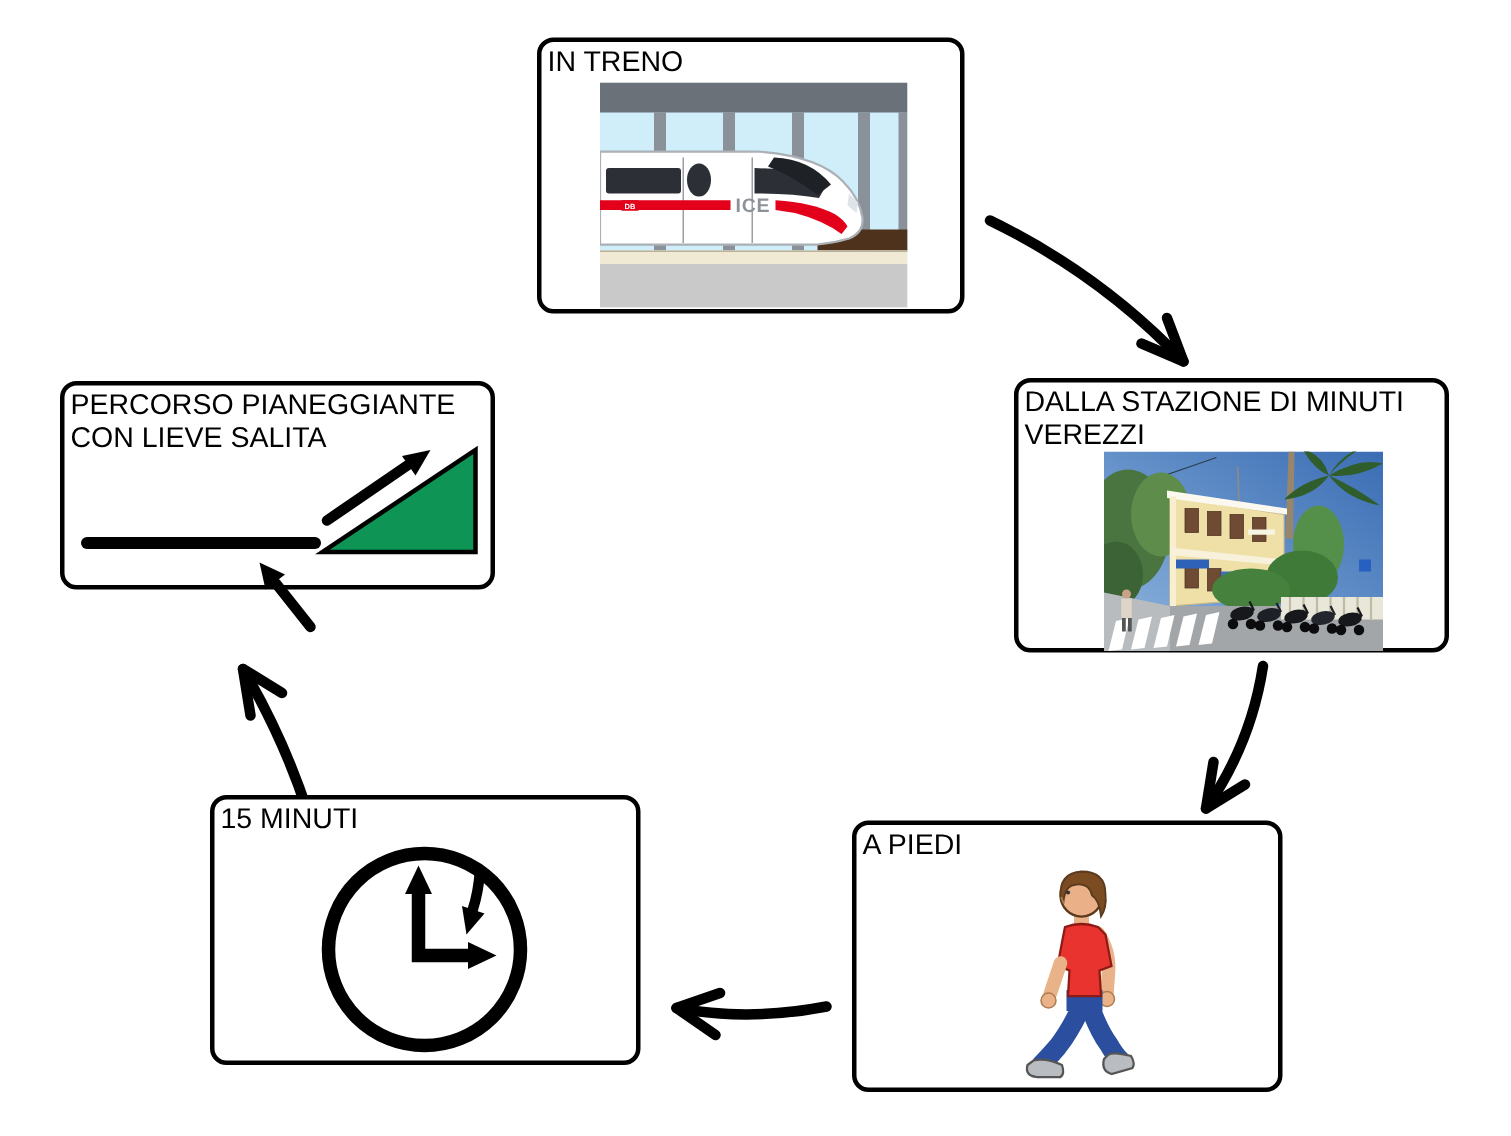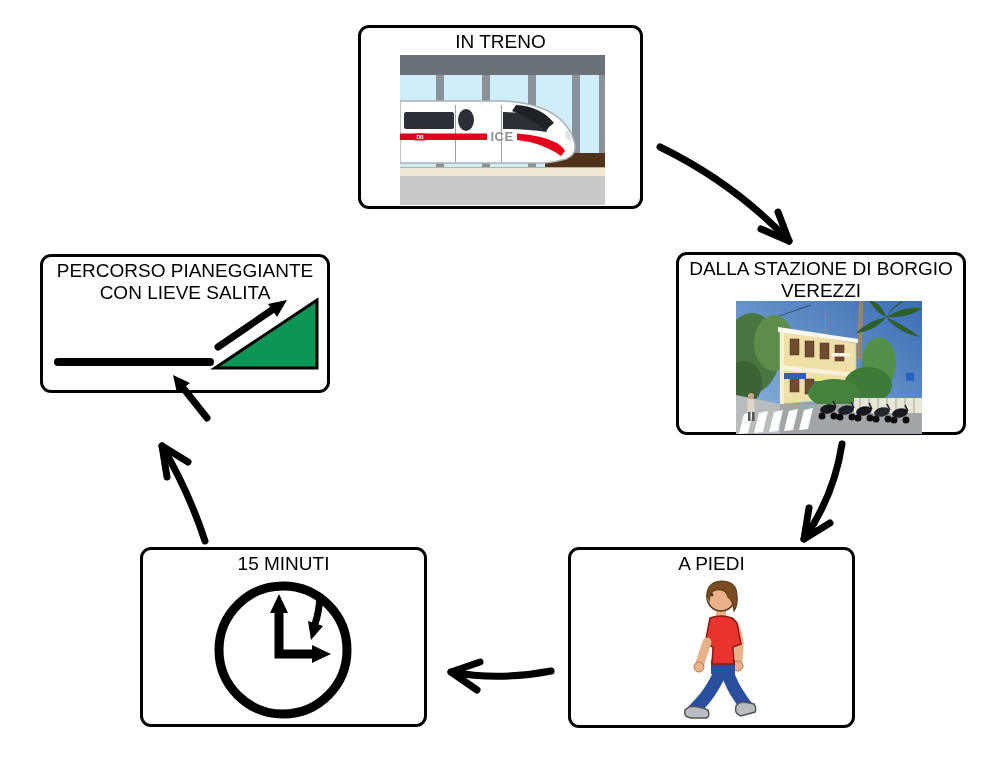--- a/index.html
+++ b/index.html
@@ -1,25 +1,25 @@
 <!DOCTYPE html>
 <html><head>
 <meta charset="utf-8">
 <style>
   html,body{margin:0;padding:0;background:#ffffff;}
   .canvas{position:relative;width:1007px;height:757px;background:#ffffff;
           font-family:"Liberation Sans",sans-serif;overflow:hidden;}
   .node{position:absolute;background:#fff;border:3px solid #000;border-radius:11px;
-        box-sizing:border-box;text-align:center;}
+        box-sizing:border-box;}
   .node-label{position:relative;z-index:2;font-size:19px;line-height:1.16;color:#000;
               padding:3px 4px 0;margin:0 auto;}
   #node-train  {left:358px;top:25px; width:285px;height:184px;}
   #node-station{left:676px;top:252px;width:290px;height:183px;}
   #node-walk   {left:568px;top:547px;width:287px;height:181px;}
-  #node-time   {left:140px;top:547px;width:287px;height:180px;}
+  #node-time   {left:140px;top:530px;width:287px;height:180px;}
   #node-path   {left:40px; top:254px;width:290px;height:139px;}
   .art{position:absolute;z-index:1;}
   #art-train  {left:39px;top:27px;width:205px;height:150px;}
   #art-station{left:57px;top:46px;width:186px;height:133px;}
   #art-walk   {left:112px;top:26px;width:84px;height:146px;}
   #art-time   {left:0;top:0;width:281px;height:174px;}
   #art-path   {left:0;top:0;width:284px;height:172px;}
   .connectors{position:absolute;left:0;top:0;width:1007px;height:757px;z-index:0;}
   .shaft{fill:none;stroke:#000;stroke-width:7;stroke-linecap:round;}
   .vhead{fill:none;stroke:#000;stroke-width:7;stroke-linecap:round;stroke-linejoin:round;}
@@ -74,21 +74,21 @@
       <rect x="0" y="78.5" width="87" height="6.5" fill="#e2001a"></rect>
       <path d="M117,78.5 Q142,80 157,88 Q163,92 165,96 L161,101 Q149,92 130,87 L117,85 Z" fill="#e2001a"></path>
       <rect x="14" y="78.5" width="12" height="7" rx="1" fill="#e2001a"></rect>
       <text x="20" y="84" font-size="5" fill="#ffffff" text-anchor="middle" font-family="Liberation Sans, sans-serif" font-weight="bold">DB</text>
       <text x="102" y="86" font-size="13" fill="#8d9298" text-anchor="middle" letter-spacing="0.5" font-family="Liberation Sans, sans-serif" font-weight="bold">ICE</text>
       <path d="M166,74 L172,80 L171,87 L165,82 Z" fill="#dfe4e8"></path>
     </svg>
   </div>
 
   <div class="node" id="node-station">
-    <div class="node-label">DALLA STAZIONE DI BORGIO VEREZZI</div>
+    <div class="node-label">DALLA STAZIONE DI MINUTI VEREZZI</div>
     <svg class="art" id="art-station" viewBox="0 0 186 133">
       <defs>
         <linearGradient id="sky" x1="1" y1="0" x2="0" y2="1">
           <stop offset="0" stop-color="#3b6db4"></stop>
             <stop offset="1" stop-color="#8fb6de"></stop>
         </linearGradient>
       </defs>
       <rect width="186" height="133" fill="url(#sky)"></rect>
       <line x1="0" y1="30" x2="75" y2="4" stroke="#2c3e50" stroke-width="0.8"></line>
       <g>

